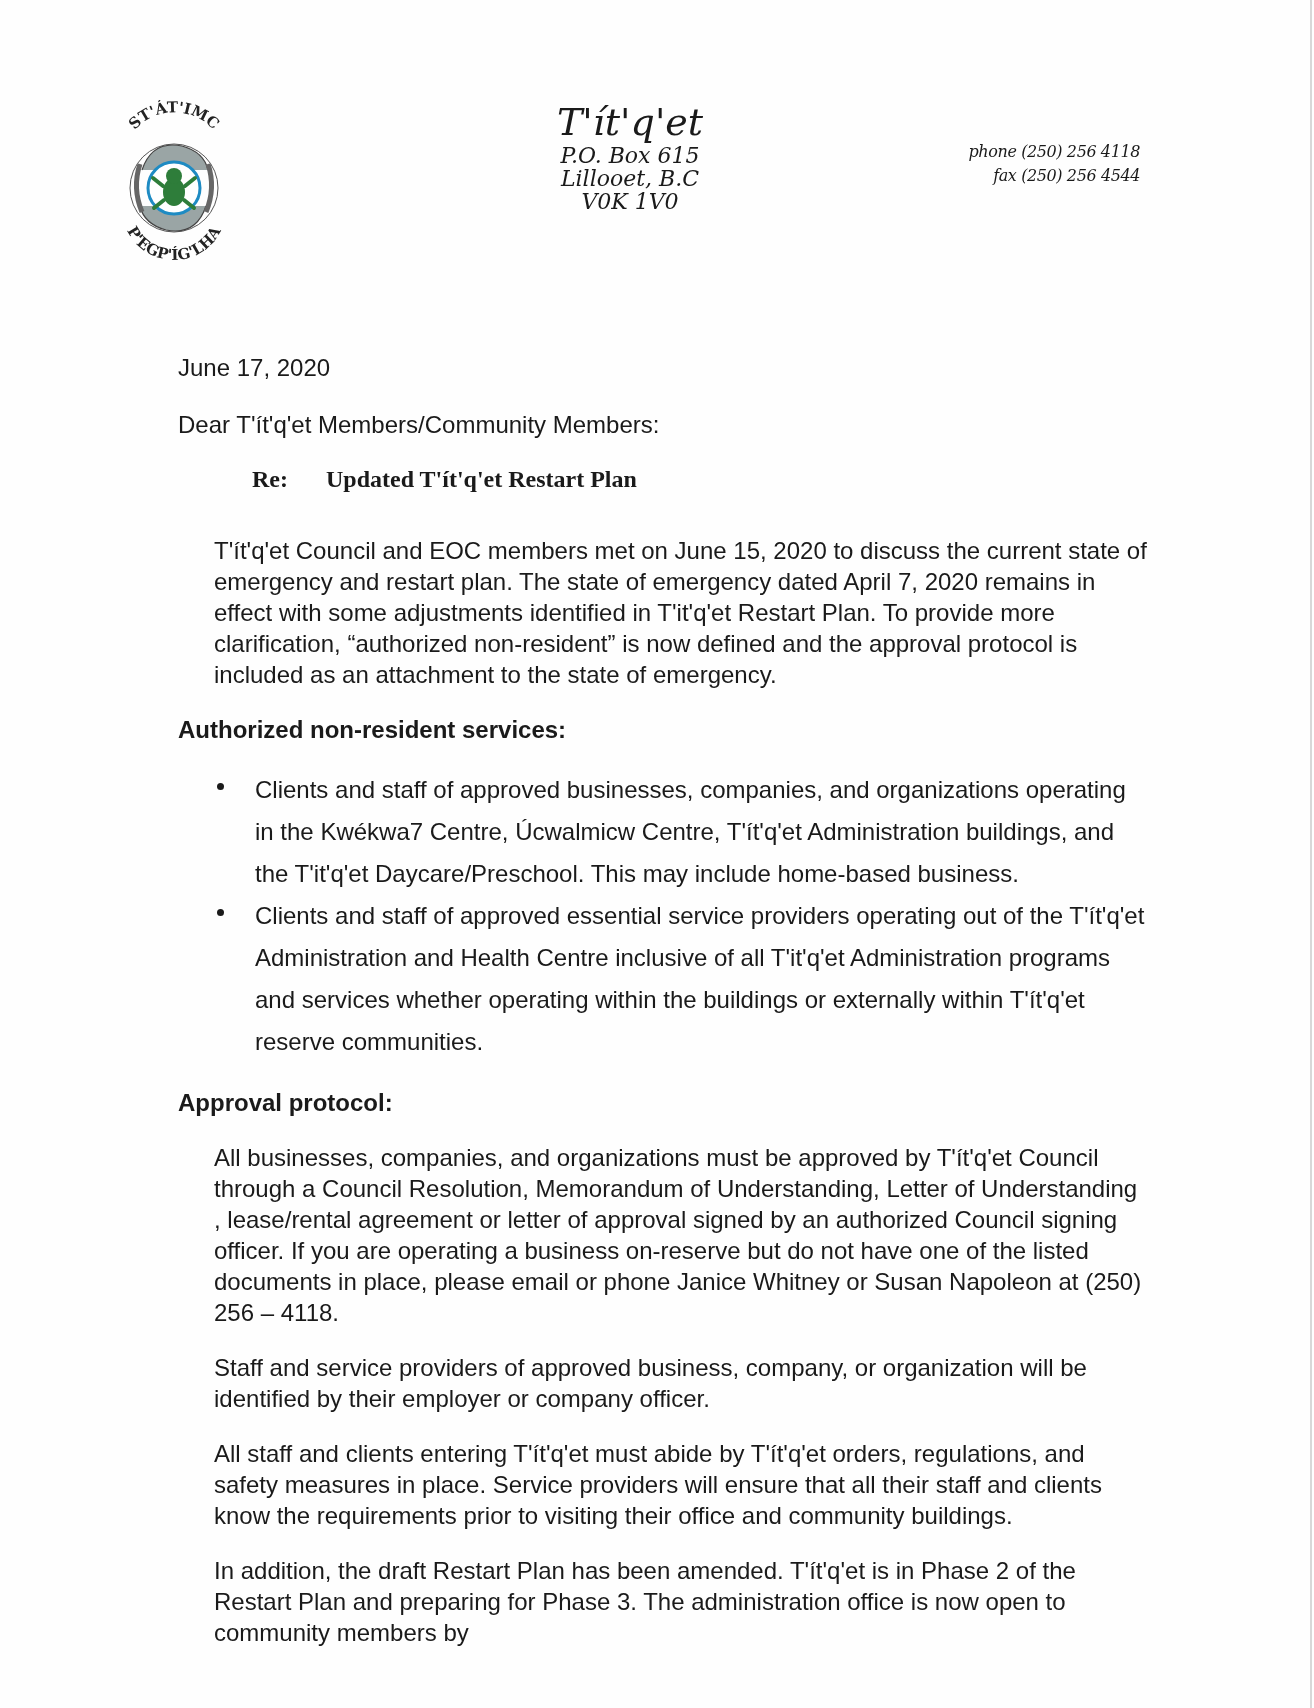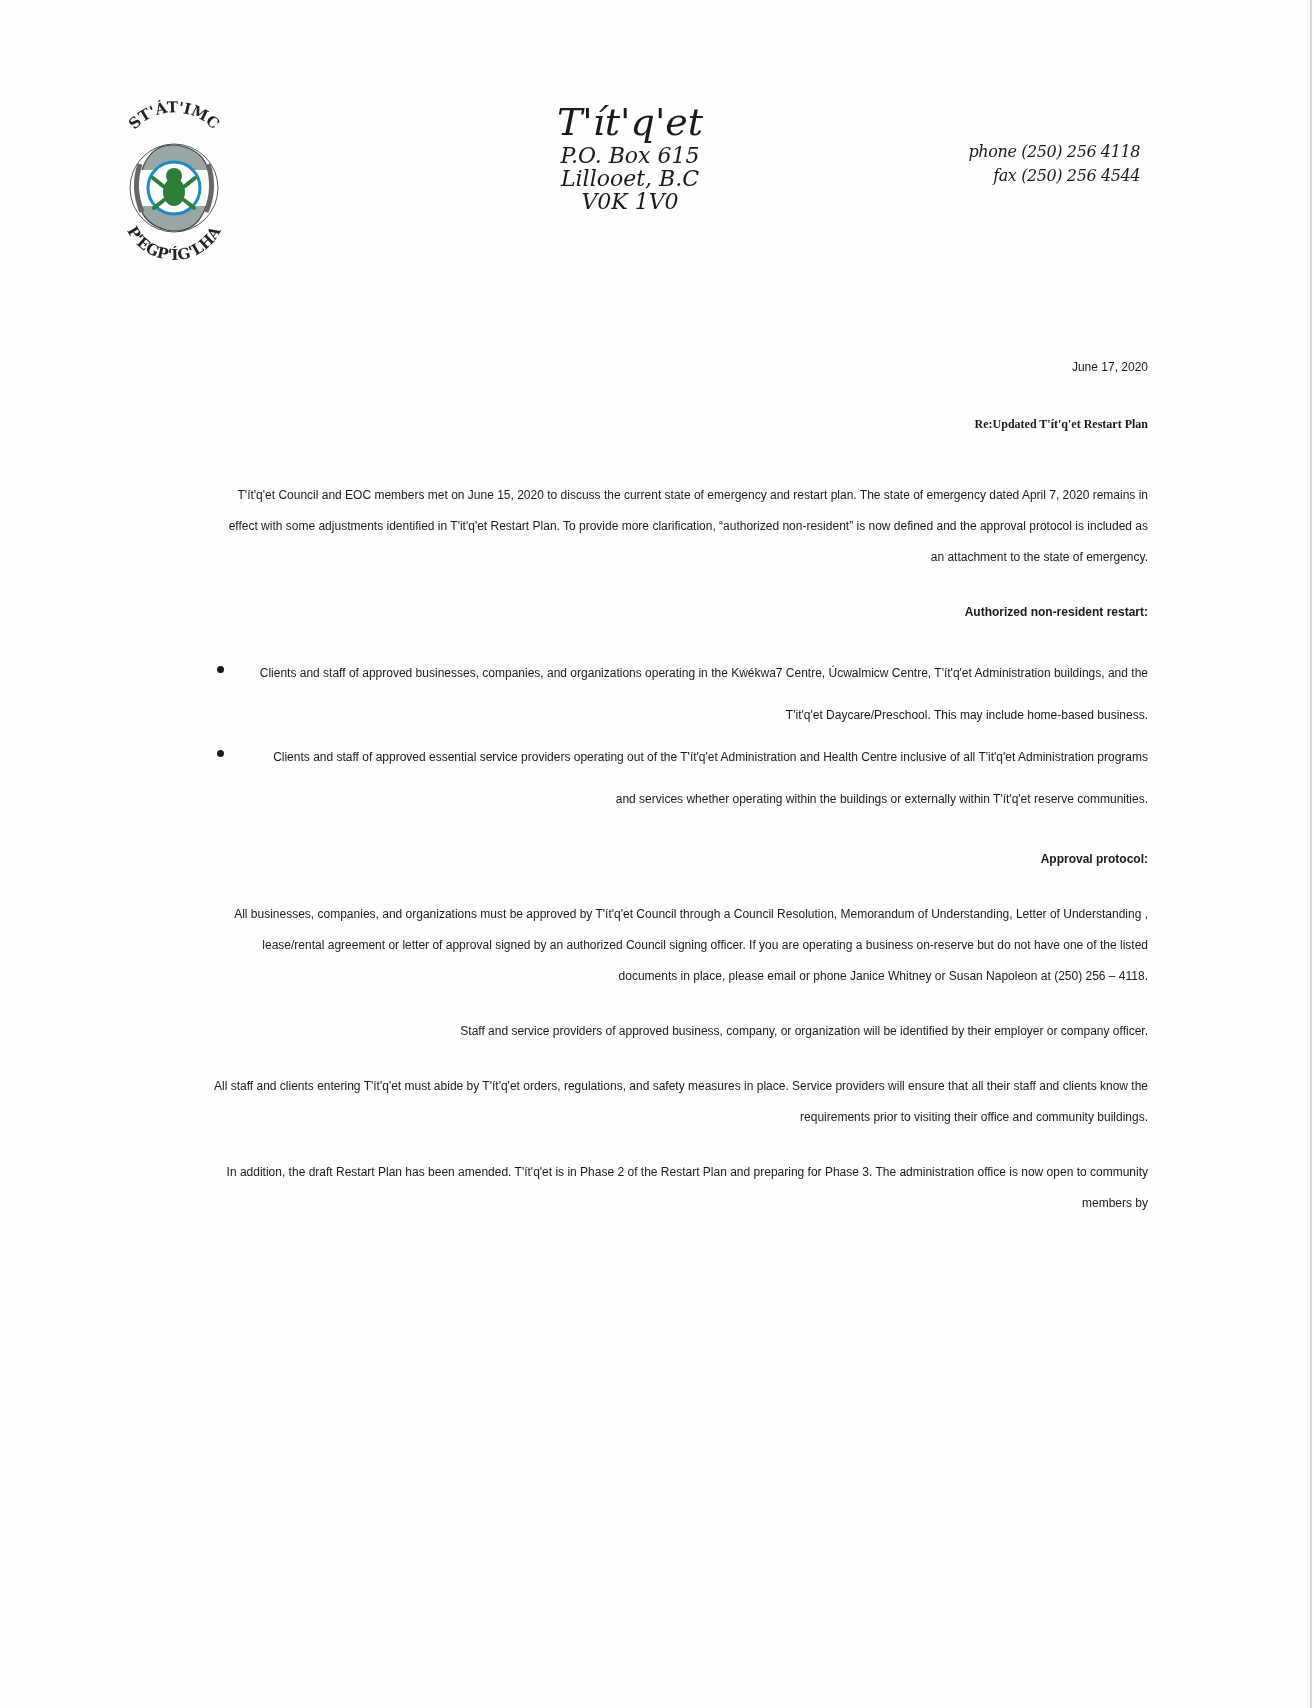--- a/index.html
+++ b/index.html
@@ -4,21 +4,21 @@
 <style>
   html, body { margin:0; padding:0; }
   body { width:1314px; height:1708px; background:#ffffff; position:relative; overflow:hidden; color:#1a1a1a; }
   .page { position:absolute; left:0; top:0; width:1314px; height:1708px; background:#fefefe; }
   .edge-right { position:absolute; right:2px; top:0; width:2px; height:1708px; background:#d8d8d8; }
   .logo { position:absolute; left:112px; top:100px; width:124px; height:168px; }
   .letterhead { position:absolute; left:540px; top:100px; width:180px; text-align:center; font-family:"DejaVu Serif", serif; font-style:italic; }
   .letterhead .org { font-size:38px; line-height:44px; color:#1a1a1a; }
   .letterhead .addr { font-size:22px; line-height:23px; }
   .contact { position:absolute; left:960px; top:140px; width:180px; text-align:right; font-family:"DejaVu Serif", serif; font-style:italic; font-size:16px; line-height:24px; letter-spacing:-0.4px; }
-  .body { position:absolute; left:178px; top:352px; width:970px; font-family:"Liberation Sans", sans-serif; font-size:12px; color:#1a1a1a;text-align:right; }
+  .body { position:absolute; left:178px; top:352px; width:970px; font-family:"Liberation Sans", sans-serif; font-size:24px; color:#1a1a1a; }
   .p { margin:0; line-height:31px; }
   .date { margin-bottom:26px; }
   .salutation { margin-bottom:24px; }
   .re { margin-left:74px; font-weight:bold; margin-bottom:40px;font-family:Liberation Serif, serif; }
   .re .re-label { display:inline-block; width:74px; }
   .block { margin-bottom:24px;margin-left:36px; }
   .heading { font-weight:bold; margin-bottom:24px; }
   ul.bullets { margin:0 0 24px 0; padding:0 0 0 77px; list-style:none; }
   ul.bullets li { position:relative; line-height:42px; }
   ul.bullets li .dot { position:absolute; left:-38px; top:14px; width:7px; height:7px; border-radius:50%; background:#1a1a1a; }
@@ -56,23 +56,24 @@
     <div class="addr">V0K 1V0</div>
   </div>
 
   <div class="contact">
     <div>phone (250) 256 4118</div>
     <div>fax (250) 256 4544</div>
   </div>
 
   <div class="body">
     <p class="p date">June 17, 2020</p>
+    <p class="p salutation">Dear T'ít'q'et Members/Community Members:</p>
     <p class="p re"><span class="re-label">Re:</span><span>Updated T'ít'q'et Restart Plan</span></p>
     <p class="p block">T'ít'q'et Council and EOC members met on June 15, 2020 to discuss the current state of emergency and restart plan.  The state of emergency dated April 7, 2020 remains in effect with some adjustments identified in T'it'q'et Restart Plan.  To provide more clarification, “authorized non-resident” is now defined and the approval protocol is included as an attachment to the state of emergency.</p>
-    <p class="p heading">Authorized non-resident restart:</p>
+    <p class="p heading">Authorized non-resident services:</p>
     <ul class="bullets">
       <li><span class="dot"></span><span>Clients and staff of approved businesses, companies, and organizations operating in the Kwékwa7 Centre, Úcwalmicw Centre, T'ít'q'et Administration buildings, and the T'it'q'et Daycare/Preschool. This may include home-based business.</span></li>
       <li><span class="dot"></span><span>Clients and staff of approved essential service providers operating out of the T'ít'q'et Administration and Health Centre inclusive of all T'it'q'et Administration programs and services whether operating within the buildings or externally within T'ít'q'et reserve communities.</span></li>
     </ul>
     <p class="p heading">Approval protocol:</p>
     <p class="p block">All businesses, companies, and organizations must be approved by T'ít'q'et Council through a Council Resolution, Memorandum of Understanding, Letter of Understanding , lease/rental agreement or letter of approval signed by an authorized Council signing officer. If you are operating a business on-reserve but do not have one of the listed documents in place, please email or phone Janice Whitney or Susan Napoleon at (250) 256 – 4118.</p>
     <p class="p block">Staff and service providers of approved business, company, or organization will be identified by their employer or company officer.</p>
     <p class="p block">All staff and clients entering T'ít'q'et must abide by T'ít'q'et orders, regulations, and safety measures in place.  Service providers will ensure that all their staff and clients know the requirements prior to visiting their office and community buildings.</p>
     <p class="p block">In addition, the draft Restart Plan has been amended. T'ít'q'et is in Phase 2 of the Restart Plan and preparing for Phase 3.  The administration office is now open to community members by</p>
   </div>

